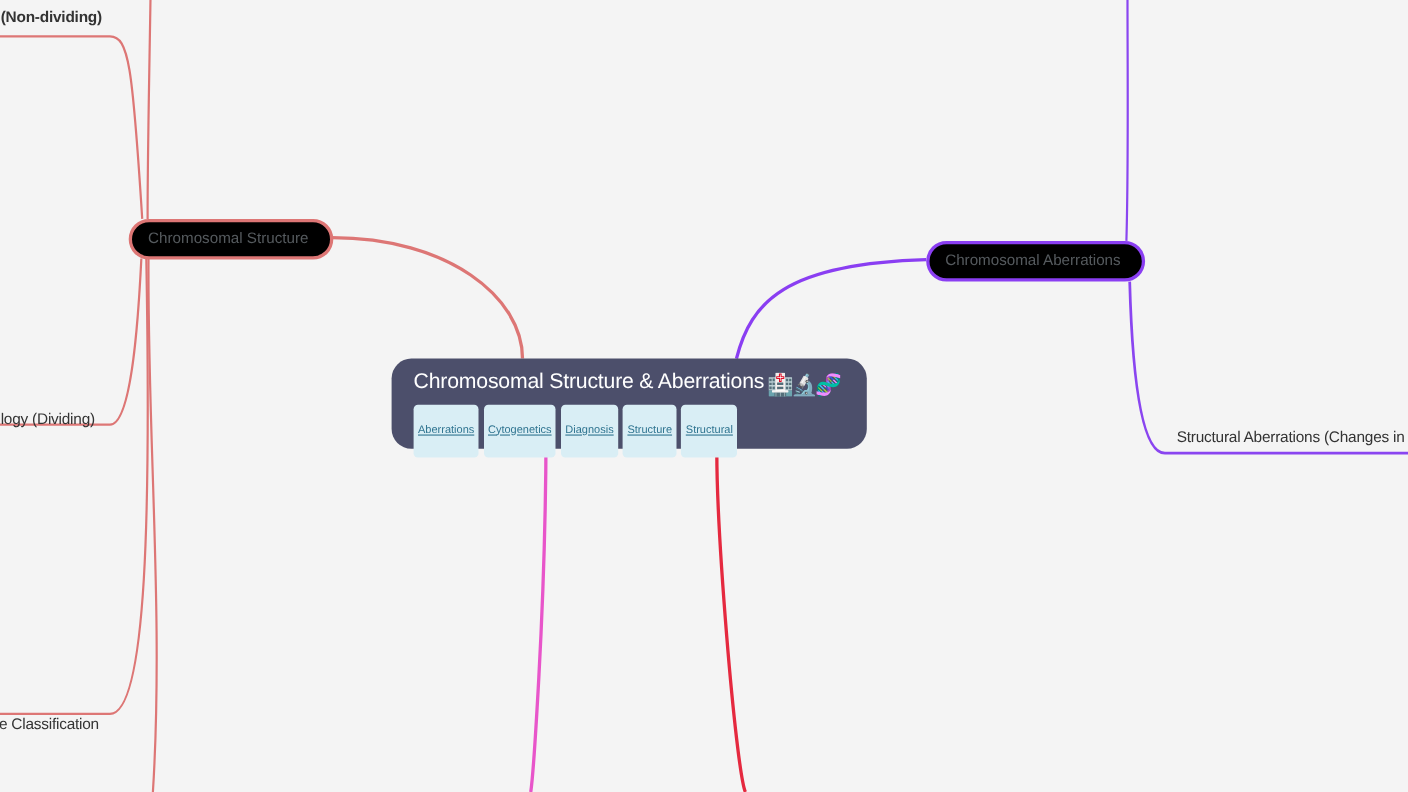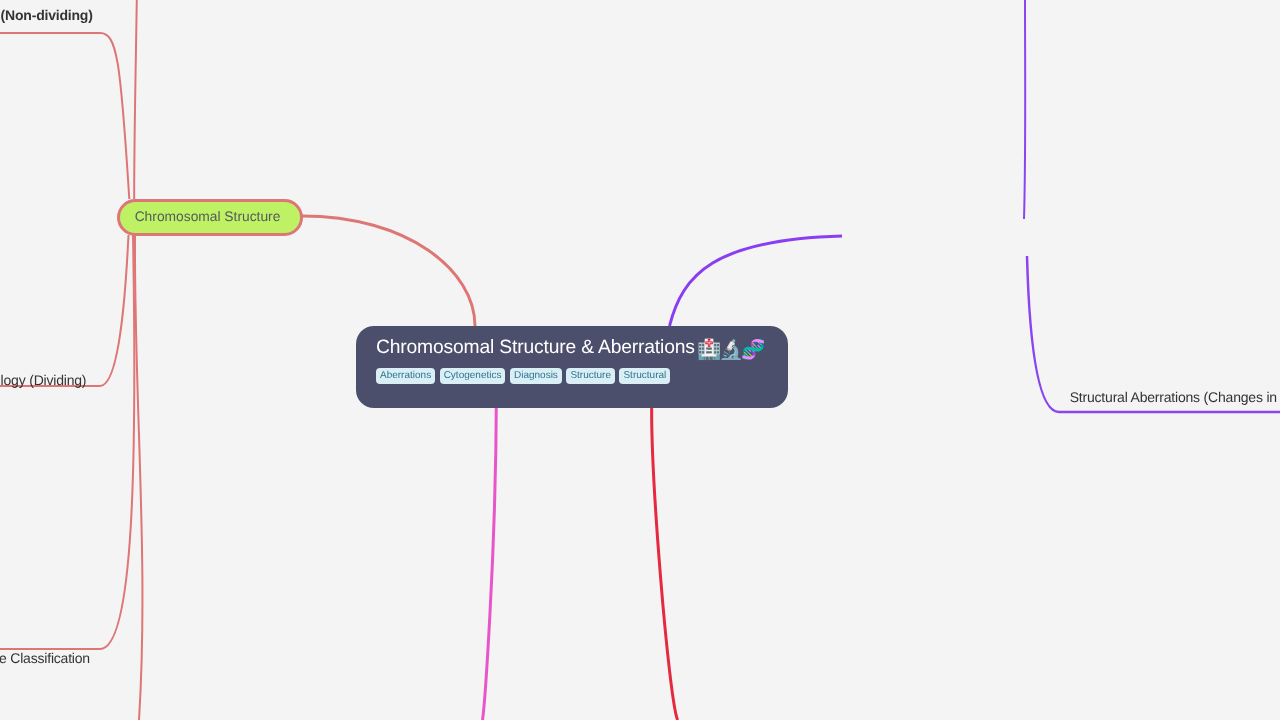--- a/index.html
+++ b/index.html
@@ -9,38 +9,38 @@
     background:#f4f4f4;
     font-family:"Liberation Sans", sans-serif;
     -webkit-font-smoothing:antialiased;
     text-rendering:geometricPrecision;
     position:relative;
   }
   #canvas { position:absolute; inset:0; }
   svg.links { position:absolute; left:0; top:0; width:1280px; height:720px; }
   .node { position:absolute; box-sizing:border-box; }
   .branch-node {
-    background:#bef264; border:3px solid #dd7675; border-radius:20px;
+    background:#000000; border:3px solid #dd7675; border-radius:20px;
     display:flex; align-items:center; justify-content:center;
     color:#555a5e; white-space:nowrap; font-size:13.8px;
     padding-right:4.5px; padding-bottom:2.4px;
   }
   .center-node {
     position:absolute; left:356px; top:326px; width:432px; height:82px;
     background:#4c4f6b; border-radius:18px; box-sizing:border-box;
     padding:11px 20px 0 20px;
   }
   .center-title { color:#fff; font-size:19.3px; line-height:22px; white-space:nowrap;
                   letter-spacing:-0.17px; }
   .emoji { font-size:19.5px; line-height:19.5px; display:inline-block; width:19.5px;
            overflow:visible; vertical-align:-2.5px; margin-left:2.6px; }
   .emoji:first-of-type { margin-left:4.5px; }
   .tags { display:flex; gap:4.5px; margin-top:7.5px; }
   .tag { background:#d9eef5; color:#2f7490; font-size:10px; line-height:16.3px;
-         border-radius:4px; padding:0 4px; white-space:nowrap; }
+         border-radius:4px; padding:16px 4px; white-space:nowrap;text-decoration:underline; }
   .leaf-label { position:absolute; color:#333333; font-size:14px; letter-spacing:-0.2px; white-space:nowrap; }
 </style>
 </head>
 <body>
 
 <div id="canvas">
   <svg class="links" viewBox="0 0 1280 720">
 
     <path d="M302,216 C407,216 475,270 475,326" fill="none" stroke="#dd7675" stroke-width="3"></path>
 
@@ -62,20 +62,23 @@
 
     <path d="M496.4,394 C496,560 484,710 482.5,720" fill="none" stroke="#e855ca" stroke-width="3"></path>
 
     <path d="M651.9,394 C649.5,470 669,700 677.6,720" fill="none" stroke="#e5293f" stroke-width="3"></path>
   </svg>
 
   <div class="node branch-node" style="left:116.5px; top:199px; width:186.5px; height:36.5px; border-color:#dd7675;">
     <span>Chromosomal Structure</span>
   </div>
 
+  <div class="node branch-node" style="left:841.5px; top:219px; width:199.5px; height:37px; border-color:#8a3ef2;">
+    <span>Chromosomal Aberrations</span>
+  </div>
 
   <div class="leaf-label" style="left:0.6px; top:7px;font-weight:bold;">(Non-dividing)</div>
   <div class="leaf-label" style="left:0.6px; top:372px;">logy (Dividing)</div>
   <div class="leaf-label" style="left:-1px; top:650px;">e Classification</div>
   <div class="leaf-label" style="left:1069.7px; top:388.5px;">Structural Aberrations (Changes in C</div>
 
   <div class="center-node">
     <div class="center-title">
       <span>Chromosomal Structure &amp; Aberrations</span><span class="emoji">🏥</span><span class="emoji">🔬</span><span class="emoji">🧬</span>
     </div>

